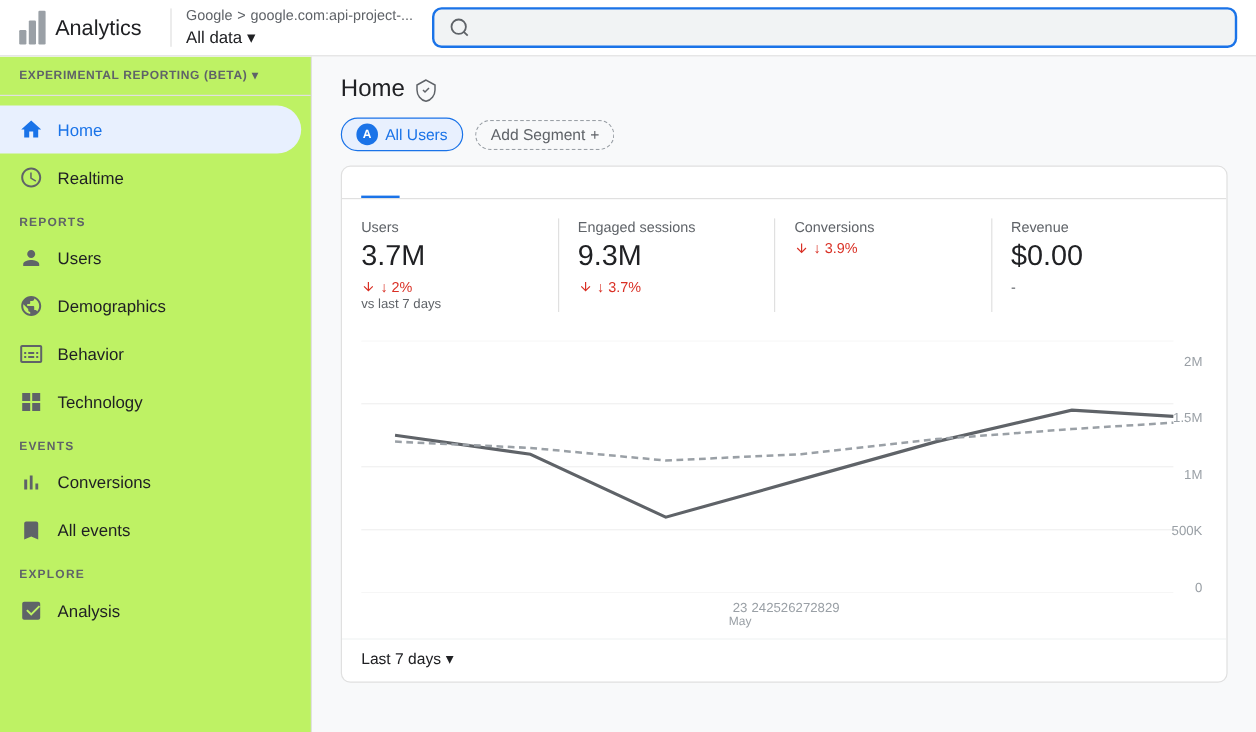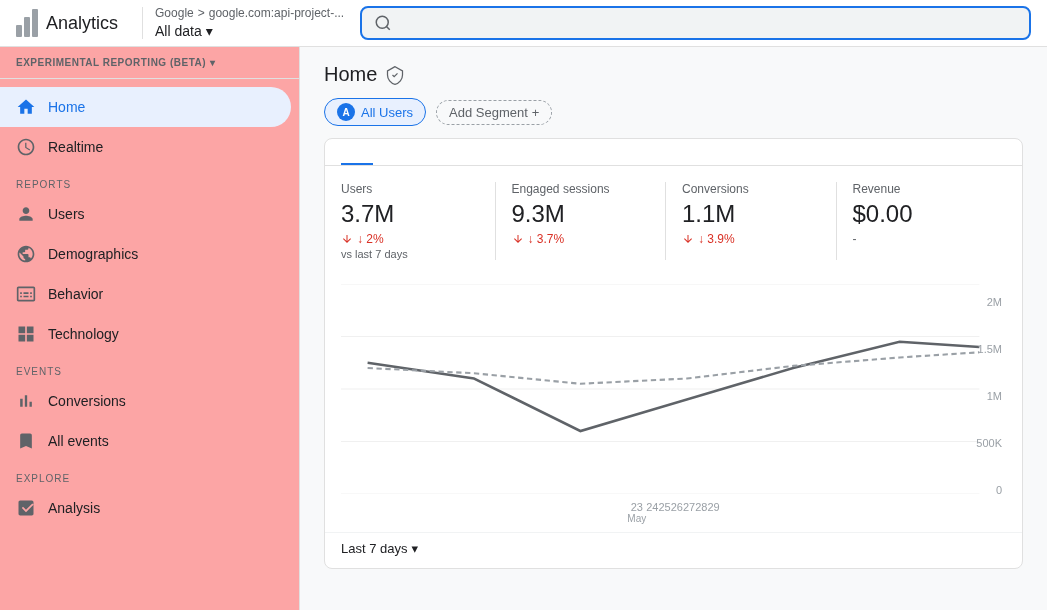--- a/index.html
+++ b/index.html
@@ -81,22 +81,22 @@
 
     
     .main-layout {
       display: flex;
       flex: 1;
       overflow: hidden;
     }
 
     
     .sidebar {
-      width: 300px;
-      background: #fca5a5;
+      width: 260px;
+      background: #bef264;
       border-right: 1px solid #e0e0e0;
       flex-shrink: 0;
       overflow-y: auto;
       display: flex;
       flex-direction: column;
     }
     .experimental-banner {
       display: flex;
       align-items: center;
       gap: 4px;
@@ -119,21 +119,21 @@
       border-radius: 0 24px 24px 0;
       margin-right: 8px;
       font-size: 14px;
       color: #202124;
     }
     .nav-item.active { background: #e8f0fe; color: #1a73e8; font-weight: 500; }
     .nav-item .nav-icon { width: 20px; height: 20px; color: #5f6368; flex-shrink: 0; }
     .nav-item.active .nav-icon { color: #1a73e8; }
     .section-label {
       font-size: 10px;
-      font-weight: 400;
+      font-weight: 700;
       color: #5f6368;
       letter-spacing: 1px;
       padding: 12px 16px 4px;
     }
 
     
     .content {
       flex: 1;
       overflow-y: auto;
       padding: 0;
@@ -460,21 +460,20 @@
           <div class="metric-change">
             <svg width="12" height="12" viewBox="0 0 24 24" fill="#d93025">
                 <path d="M20 12l-1.41-1.41L13 16.17V4h-2v12.17l-5.58-5.59L4 12l8 8 8-8z"></path>
               </svg>
             <span>↓ 3.7%</span>
           </div>
         </div>
 
         <div class="metric-block">
           <div class="metric-label">Conversions</div>
-          <div class="metric-value">1.1M</div>
           <div class="metric-change">
             <svg width="12" height="12" viewBox="0 0 24 24" fill="#d93025">
                 <path d="M20 12l-1.41-1.41L13 16.17V4h-2v12.17l-5.58-5.59L4 12l8 8 8-8z"></path>
               </svg>
             <span>↓ 3.9%</span>
           </div>
         </div>
 
         <div class="metric-block">
           <div class="metric-label">Revenue</div>

